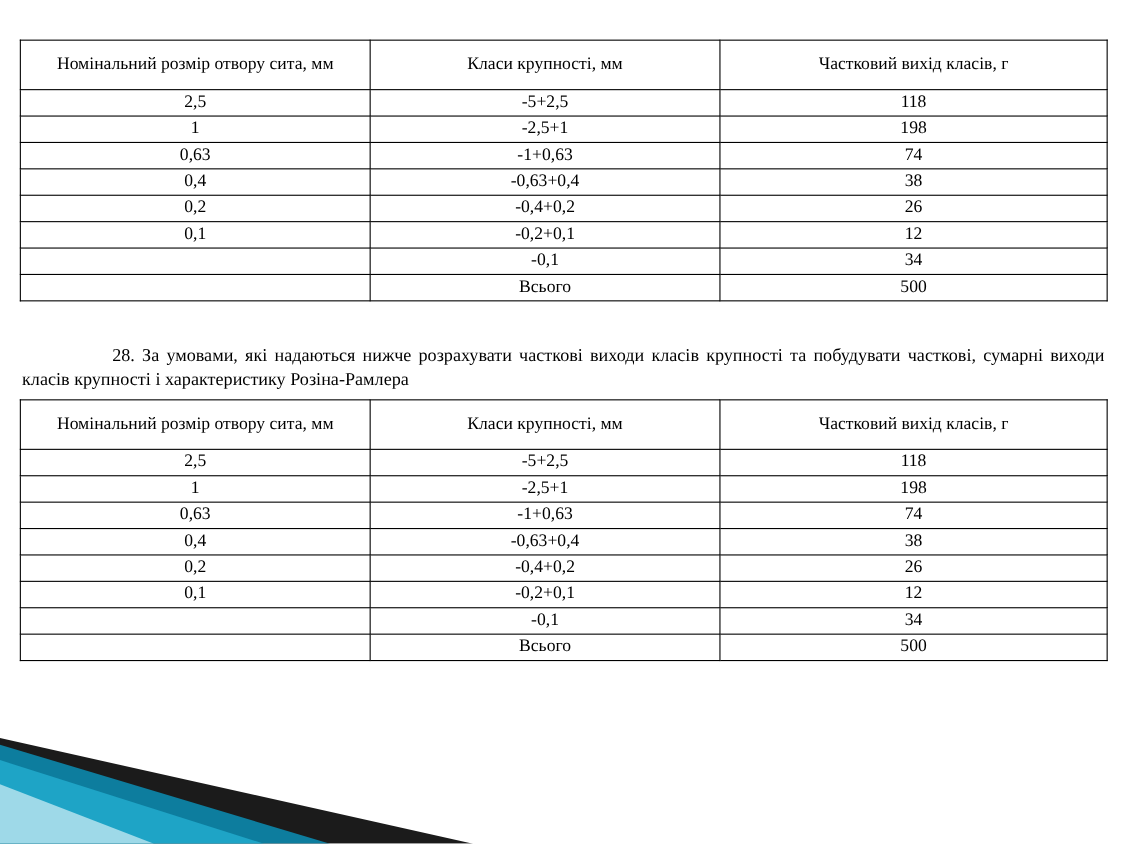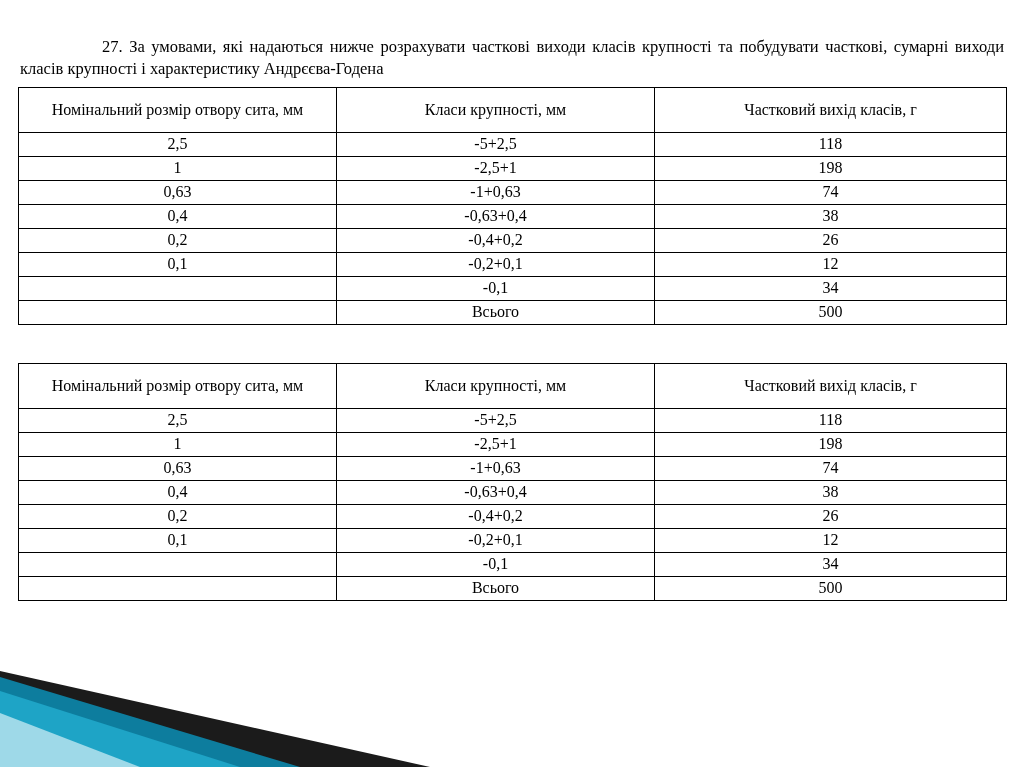--- a/index.html
+++ b/index.html
@@ -78,21 +78,20 @@
   .corner-deco svg {
     display: block;
   }
 </style>
 </head>
 <body>
 
 <div class="slide">
 
   <div class="block">
-    <p class="para"><span class="indent"></span><span>27.</span> <span>За умовами, які надаються нижче розрахувати часткові виходи класів крупності та побудувати часткові, сумарні виходи класів крупності і характеристику Андрєєва-Годена</span></p>
     <table class="data">
       <colgroup>
           <col class="c1">
           <col class="c2">
           <col class="c3">
         </colgroup>
       <thead>
         <tr>
           <td>Номінальний розмір отвору сита, мм</td>
           <td>Класи крупності, мм</td>
@@ -138,20 +137,21 @@
         <tr>
           <td></td>
           <td>Всього</td>
           <td>500</td>
         </tr>
       </tbody>
     </table>
   </div>
 
   <div class="block">
+    <p class="para"><span class="indent"></span><span>28.</span> <span>За умовами, які надаються нижче розрахувати часткові виходи класів крупності та побудувати часткові, сумарні виходи класів крупності і характеристику Розіна-Рамлера</span></p>
     <table class="data">
       <colgroup>
           <col class="c1">
           <col class="c2">
           <col class="c3">
         </colgroup>
       <thead>
         <tr>
           <td>Номінальний розмір отвору сита, мм</td>
           <td>Класи крупності, мм</td>

